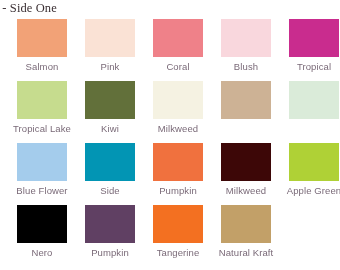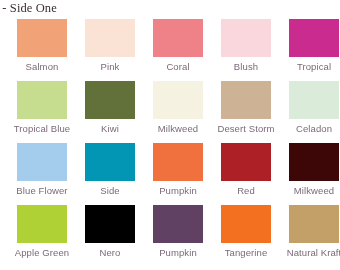--- a/index.html
+++ b/index.html
@@ -80,53 +80,47 @@
     <div class="swatch-cell">
       <div class="swatch-chip" style="background-color: rgb(249, 215, 221);"></div>
       <div class="swatch-label">Blush</div>
     </div>
     <div class="swatch-cell">
       <div class="swatch-chip" style="background-color: rgb(201, 44, 142);"></div>
       <div class="swatch-label">Tropical</div>
     </div>
     <div class="swatch-cell">
       <div class="swatch-chip" style="background-color: rgb(198, 220, 142);"></div>
-      <div class="swatch-label">Tropical Blue</div>
+      <div class="swatch-label">Tropical Lake</div>
     </div>
     <div class="swatch-cell">
       <div class="swatch-chip" style="background-color: rgb(98, 112, 58);"></div>
       <div class="swatch-label">Kiwi</div>
     </div>
     <div class="swatch-cell">
       <div class="swatch-chip" style="background-color: rgb(245, 242, 226);"></div>
       <div class="swatch-label">Milkweed</div>
     </div>
     <div class="swatch-cell">
       <div class="swatch-chip" style="background-color: rgb(205, 178, 149);"></div>
-      <div class="swatch-label">Desert Storm</div>
     </div>
     <div class="swatch-cell">
       <div class="swatch-chip" style="background-color: rgb(218, 235, 217);"></div>
-      <div class="swatch-label">Celadon</div>
     </div>
     <div class="swatch-cell">
       <div class="swatch-chip" style="background-color: rgb(164, 204, 236);"></div>
       <div class="swatch-label">Blue Flower</div>
     </div>
     <div class="swatch-cell">
       <div class="swatch-chip" style="background-color: rgb(2, 149, 180);"></div>
       <div class="swatch-label">Side</div>
     </div>
     <div class="swatch-cell">
       <div class="swatch-chip" style="background-color: rgb(240, 113, 62);"></div>
       <div class="swatch-label">Pumpkin</div>
-    </div>
-    <div class="swatch-cell">
-      <div class="swatch-chip" style="background-color: rgb(173, 33, 38);"></div>
-      <div class="swatch-label">Red</div>
     </div>
     <div class="swatch-cell">
       <div class="swatch-chip" style="background-color: rgb(61, 7, 7);"></div>
       <div class="swatch-label">Milkweed</div>
     </div>
     <div class="swatch-cell">
       <div class="swatch-chip" style="background-color: rgb(175, 209, 54);"></div>
       <div class="swatch-label">Apple Green</div>
     </div>
     <div class="swatch-cell">

